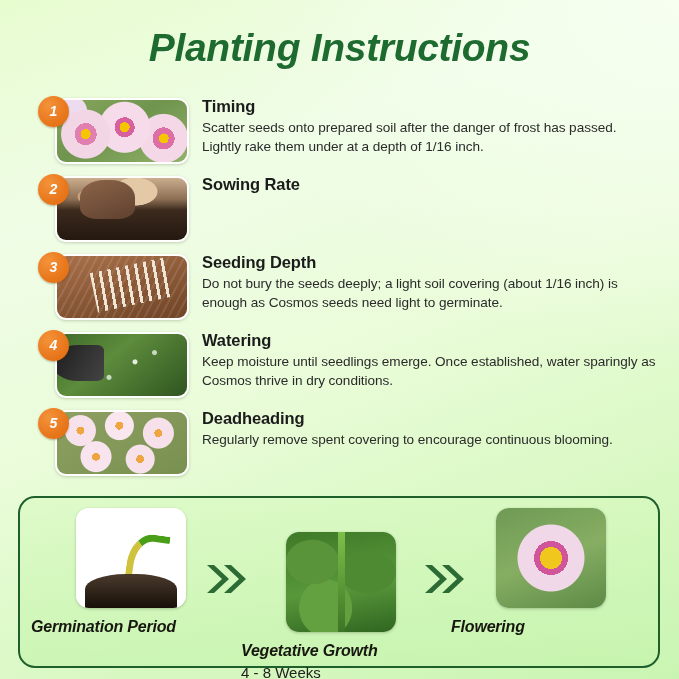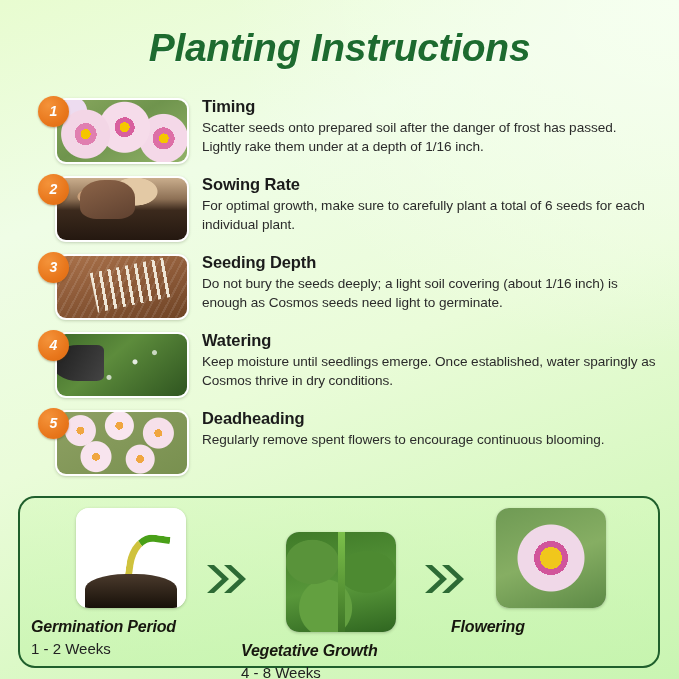--- a/index.html
+++ b/index.html
@@ -183,21 +183,20 @@
 
     <div class="step">
       <div class="thumb-wrap">
         <div class="thumb">
           <div class="art a-sowing"></div>
         </div>
         <div class="badge">2</div>
       </div>
       <div class="step-text">
         <div class="step-head">Sowing Rate</div>
-        <div class="step-body">For optimal growth, make sure to carefully plant a total of 6 seeds for each individual plant.</div>
       </div>
     </div>
 
     <div class="step">
       <div class="thumb-wrap">
         <div class="thumb">
           <div class="art a-rake"></div>
         </div>
         <div class="badge">3</div>
       </div>
@@ -222,34 +221,33 @@
 
     <div class="step tall">
       <div class="thumb-wrap">
         <div class="thumb">
           <div class="art a-dead"></div>
         </div>
         <div class="badge">5</div>
       </div>
       <div class="step-text">
         <div class="step-head">Deadheading</div>
-        <div class="step-body">Regularly remove spent flowers to encourage continuous blooming.</div>
+        <div class="step-body">Regularly remove spent covering to encourage continuous blooming.</div>
       </div>
     </div>
 
   </div>
 
   <div class="panel">
 
     <div class="stage" style="left:11px;">
       <div class="pic">
         <div class="art a-seedling"></div>
       </div>
       <div class="lbl">Germination Period</div>
-      <div class="sub">1 - 2 Weeks</div>
     </div>
 
     <div class="stage" style="left:221px;margin-top:24px;">
       <div class="pic">
         <div class="art a-veg"></div>
       </div>
       <div class="lbl">Vegetative Growth</div>
       <div class="sub">4 - 8 Weeks</div>
     </div>
 

